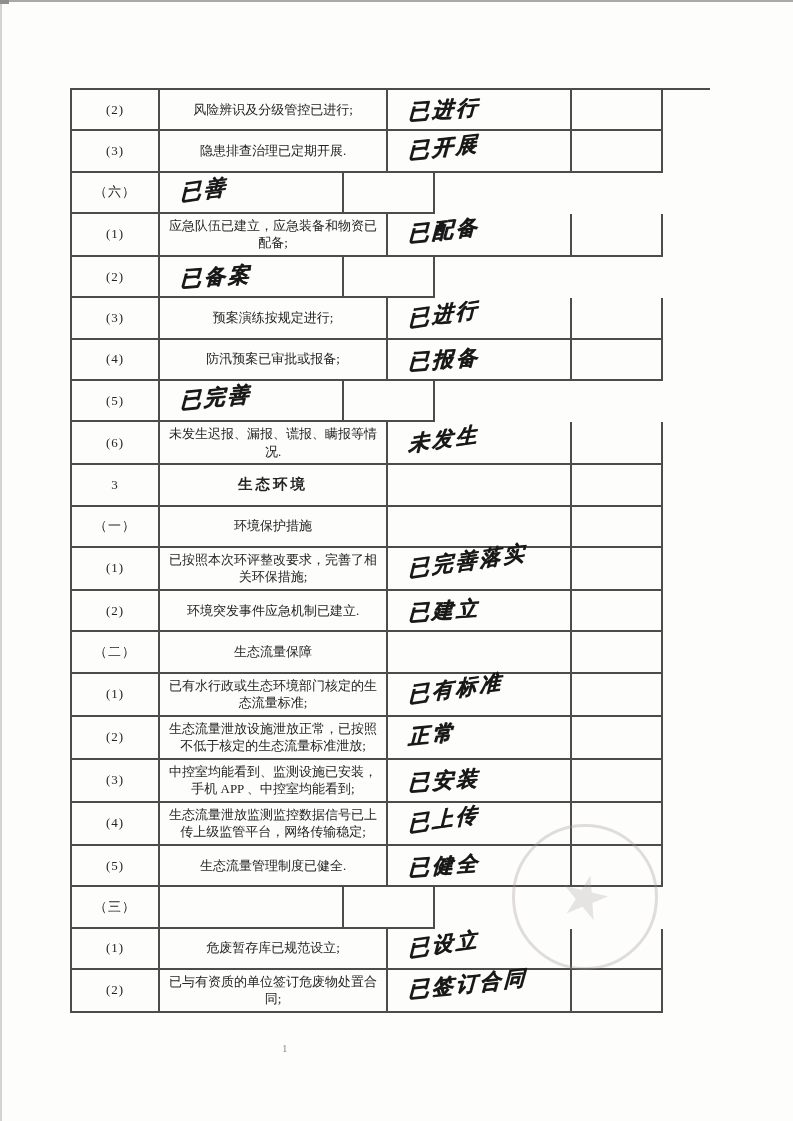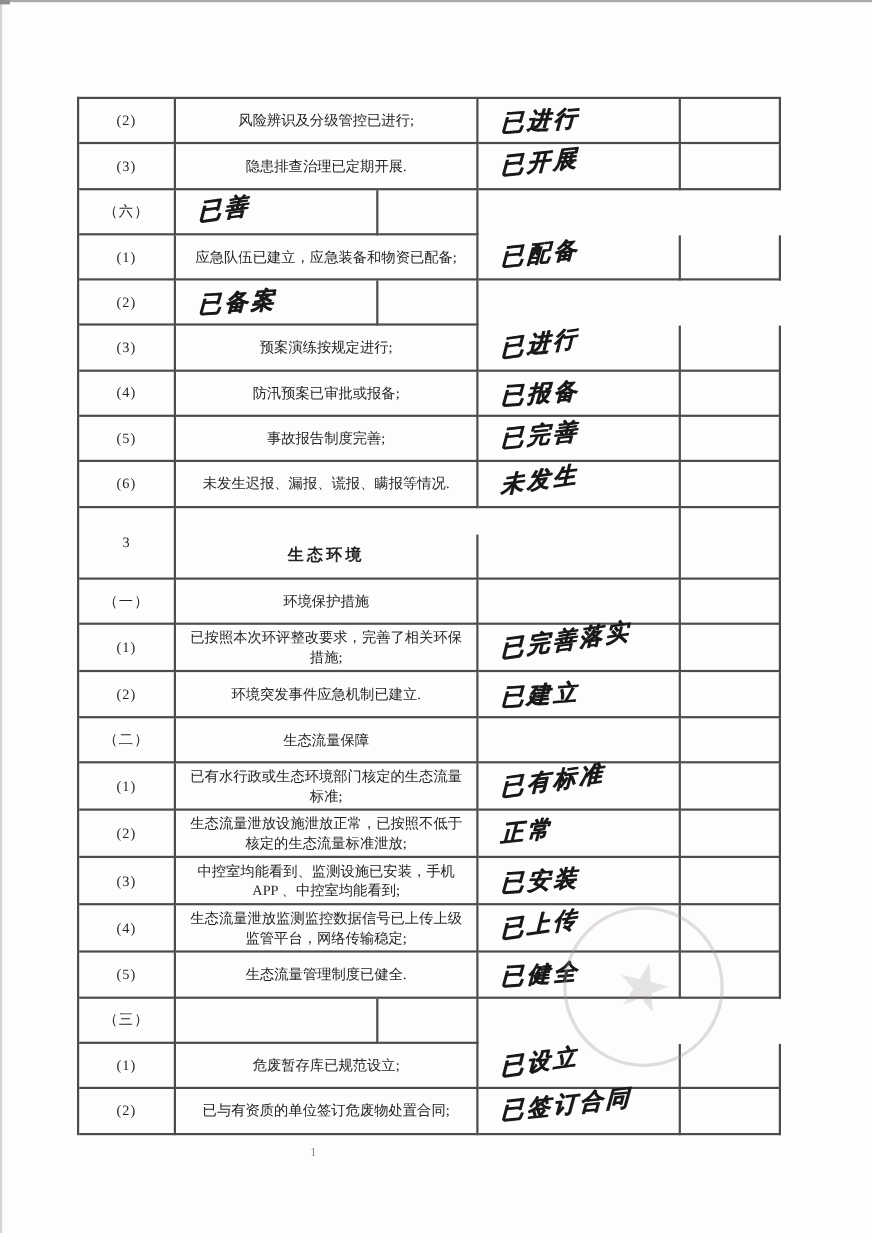--- a/index.html
+++ b/index.html
@@ -26,26 +26,26 @@
   .cell{
     box-sizing:border-box;
     border-right:2px solid #4c4c4c;
     border-bottom:2px solid #4c4c4c;
     min-height:41.3px;
     display:flex;align-items:center;justify-content:center;
     color:#242424;
   }
   .c-num{width:88px;font-size:13px;letter-spacing:1px;}
   .c-text{
-    width:275px;font-size:13px;line-height:1.35;
+    width:228px;font-size:13px;line-height:1.35;
     text-align:center;padding:3px 7px;
   }
   .c-hand{width:184px;justify-content:flex-start;padding-left:20px;overflow:visible;position:relative;}
   .c-blank{width:91px;}
-  .row.section .c-text{font-weight:bold;font-size:14.5px;letter-spacing:3px;margin-top:24px;}
+  .row.section .c-text{font-weight:bold;font-size:14.5px;letter-spacing:3px;}
 
   
   .hand{
     font-family:"DejaVu Sans", sans-serif;
     font-size:21px;font-weight:700;font-style:italic;
     color:#181818;white-space:nowrap;letter-spacing:3px;
     transform:rotate(-6deg) skewX(-8deg);
     transform-origin:left center;
     text-shadow:0.6px 0.4px 0 #2a2a2a;
   }
@@ -130,21 +130,20 @@
       <div class="row">
         <div class="cell c-num">(4)</div>
         <div class="cell c-text">防汛预案已审批或报备;</div>
         <div class="cell c-hand">
           <span class="hand">已报备</span>
         </div>
         <div class="cell c-blank"></div>
       </div>
       <div class="row">
         <div class="cell c-num">(5)</div>
-        <div class="cell c-text">事故报告制度完善;</div>
         <div class="cell c-hand">
           <span class="hand">已完善</span>
         </div>
         <div class="cell c-blank"></div>
       </div>
       <div class="row">
         <div class="cell c-num">(6)</div>
         <div class="cell c-text">未发生迟报、漏报、谎报、瞒报等情况.</div>
         <div class="cell c-hand">
           <span class="hand">未发生</span>

